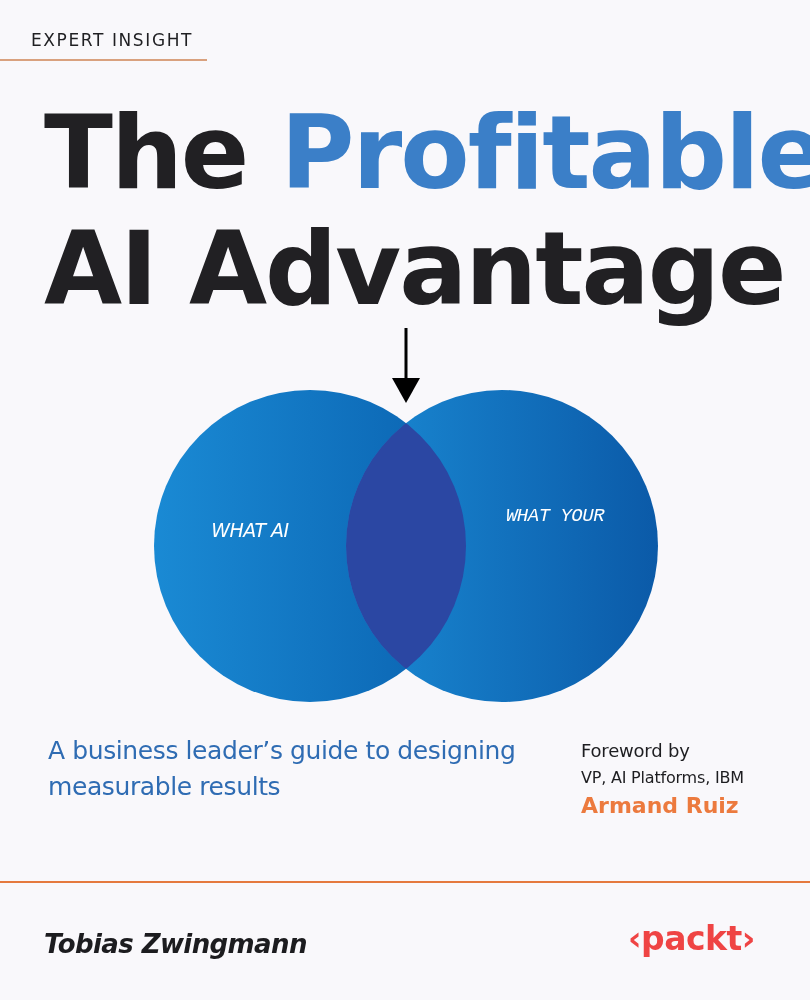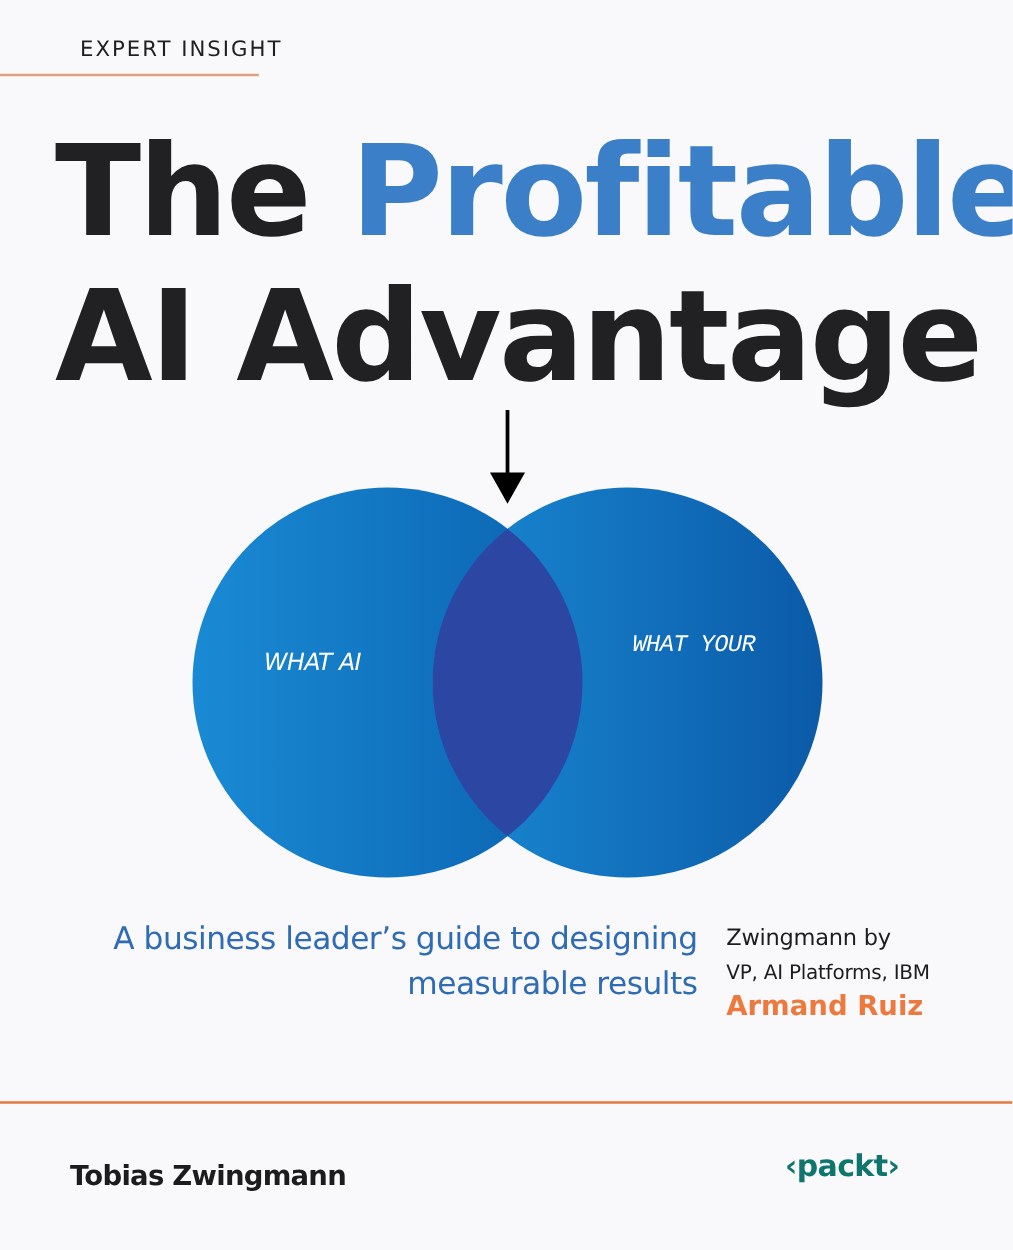--- a/index.html
+++ b/index.html
@@ -3,21 +3,21 @@
 <meta charset="utf-8">
 <style>
   html, body { margin: 0; padding: 0; }
   body {
     width: 810px; height: 1000px; position: relative; overflow: hidden;
     background: #f9f8fb;
     font-family: "Liberation Sans", "DejaVu Sans", sans-serif;
   }
   .abs { position: absolute; }
   #series-label {
-    left: 64px; top: 30px; font-size: 17px; letter-spacing: 1.6px;
+    left: 31px; top: 30px; font-size: 17px; letter-spacing: 1.6px;
     color: #1f1f22; font-family: "DejaVu Sans", sans-serif; font-weight: 500;
   }
   #series-rule { left: 0; top: 59px; width: 207px; height: 2px; background: #d9a17e; }
   .title-line {
     left: 44px; font-family: "DejaVu Sans", sans-serif; font-weight: bold;
     font-size: 101px; letter-spacing: -2px; color: #212023; white-space: nowrap;
     line-height: 1;
   }
   #title-line-1 { top: 103px; }
   #title-line-2 { top: 219px; }
@@ -26,35 +26,35 @@
   #venn { left: 150px; top: 386px; width: 512px; height: 322px; }
   .venn-text {
     font-family: "DejaVu Sans", sans-serif; font-style: italic; font-weight: 500;
     color: #ffffff; font-size: 19px; line-height: 28px; text-align: center;
     letter-spacing: -0.5px;
   }
   #venn-left-text { left: 188px; top: 516px; width: 124px; }
   #venn-right-text { left: 480px; top: 502px; width: 150px; font-family: Liberation Mono, monospace; }
   #subtitle {
     left: 48px; top: 733px; width: 510px; font-size: 25px; line-height: 36px;
-    color: #2f6cb3; font-family: "DejaVu Sans", sans-serif; letter-spacing: -0.4px; text-align: right;
+    color: #2f6cb3; font-family: "DejaVu Sans", sans-serif; letter-spacing: -0.4px;
   }
   #foreword {
     left: 581px; top: 738px; font-family: "DejaVu Sans", sans-serif; color: #1d1d20;
   }
   #foreword-by { font-size: 18px; line-height: 26px; letter-spacing: -0.2px; }
   #foreword-name { font-size: 22px; font-weight: bold; color: #ec7a3e; line-height: 28px; }
   #foreword-role { font-size: 16px; line-height: 28px; letter-spacing: -0.2px; }
   #bottom-rule { left: 0; top: 881px; width: 810px; height: 2px; background: #e5793e; }
   #author {
-    left: 56px; top: 929px; font-size: 22px; font-weight: bold; color: #1c1c1f;
-    font-family: "DejaVu Sans", sans-serif; letter-spacing: -0.6px;
+    left: 44px; top: 929px; font-size: 26px; font-weight: bold; color: #1c1c1f;
+    font-family: "DejaVu Sans", sans-serif; letter-spacing: -0.6px; font-style: italic;
   }
   #publisher-logo {
-    left: 628px; top: 919px; font-size: 24px; font-weight: bold; color: #0f766e;
+    left: 628px; top: 919px; font-size: 33px; font-weight: bold; color: #ef4444;
     font-family: "DejaVu Sans", sans-serif; letter-spacing: -0.5px;
   }
 </style>
 </head>
 <body>
 
 <div id="series-label" class="abs">EXPERT INSIGHT</div>
 <div id="series-rule" class="abs"></div>
 
 <div id="title-line-1" class="abs title-line"><span>The </span><span class="accent">Profitable</span></div>
@@ -90,21 +90,21 @@
 <div id="venn-right-text" class="abs venn-text">
   <div>WHAT YOUR</div>
 </div>
 
 <div id="subtitle" class="abs">
   <div>A business leader’s guide to designing</div>
   <div>measurable results</div>
 </div>
 
 <div id="foreword" class="abs">
-  <div id="foreword-by">Zwingmann by</div>
+  <div id="foreword-by">Foreword by</div>
   <div id="foreword-role">VP, AI Platforms, IBM</div>
   <div id="foreword-name">Armand Ruiz</div>
 </div>
 
 <div id="bottom-rule" class="abs"></div>
 
 <div id="author" class="abs">Tobias Zwingmann</div>
 <div id="publisher-logo" class="abs">‹packt›</div>
 
 </body></html>

